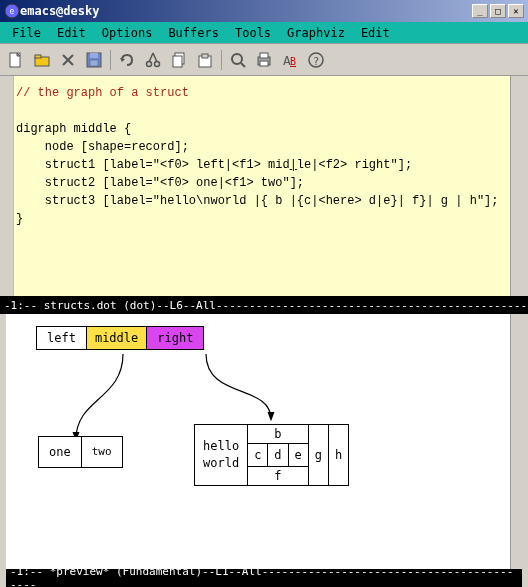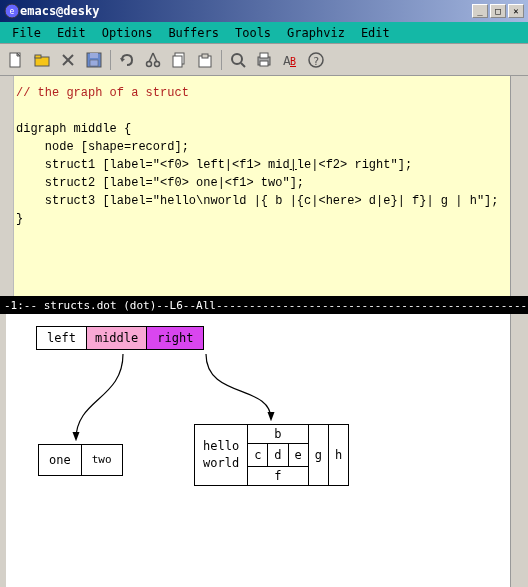--- a/index.html
+++ b/index.html
@@ -362,25 +362,25 @@
             </marker>
           </defs>
 
           <path d="M 107 30 C 107 75, 60 75, 60 115" fill="none" stroke="#000" stroke-width="1.2" marker-end="url(#arrowhead)"></path>
 
           <path d="M 190 30 C 190 75, 255 60, 255 95" fill="none" stroke="#000" stroke-width="1.2" marker-end="url(#arrowhead)"></path>
         </svg>
 
         <div style="position:absolute; top:2px; left:20px; display:flex; border:1px solid #000;">
           <div style="padding:4px 10px; border-right:1px solid #000; font-size:12px; font-family:monospace; background:white;">left</div>
-          <div style="padding:4px 8px; border-right:1px solid #000; font-size:12px; font-family:monospace; background:#f9a8d4;">middle</div>
+          <div style="padding:4px 8px; border-right:1px solid #000; font-size:12px; font-family:monospace; background:#fde047;">middle</div>
           <div style="padding:4px 10px; font-size:12px; font-family:monospace; background:#d946ef;">right</div>
         </div>
 
-        <div style="position:absolute; top:120px; left:22px; display:flex; border:1px solid #000;">
+        <div style="position:absolute; top:112px; left:22px; display:flex; border:1px solid #000;">
           <div style="padding:8px 10px; border-right:1px solid #000; font-size:12px; font-family:monospace; background:white;">one</div>
           <div style="padding:8px 10px; font-size:11px; font-family:monospace; background:white;">two</div>
         </div>
 
         <div style="position:absolute; top:100px; left:178px; border:1px solid #000; background:white;">
 
           <div style="display:flex; align-items:stretch;">
 
             <div style="padding:8px; border-right:1px solid #000; font-size:12px; font-family:monospace; background:white; display:flex; align-items:center; justify-content:center; min-width:50px; text-align:left; line-height:1.4;">hello<br>world</div>
 
@@ -400,15 +400,18 @@
             <div style="padding:8px 6px; border-right:1px solid #000; font-size:12px; font-family:monospace; background:white; display:flex; align-items:center;">g</div>
 
             <div style="padding:8px 6px; font-size:12px; font-family:monospace; background:white; display:flex; align-items:center;">h</div>
           </div>
         </div>
 
       </div>
     </div>
     <div class="scrollbar-v"></div>
 
+    <div class="bottom-status">
+      <span>-1:--  *preview*             (Fundamental)--L1--All------------------------------------------</span>
+    </div>
   </div>
 
 </div>
 
 </body></html>

